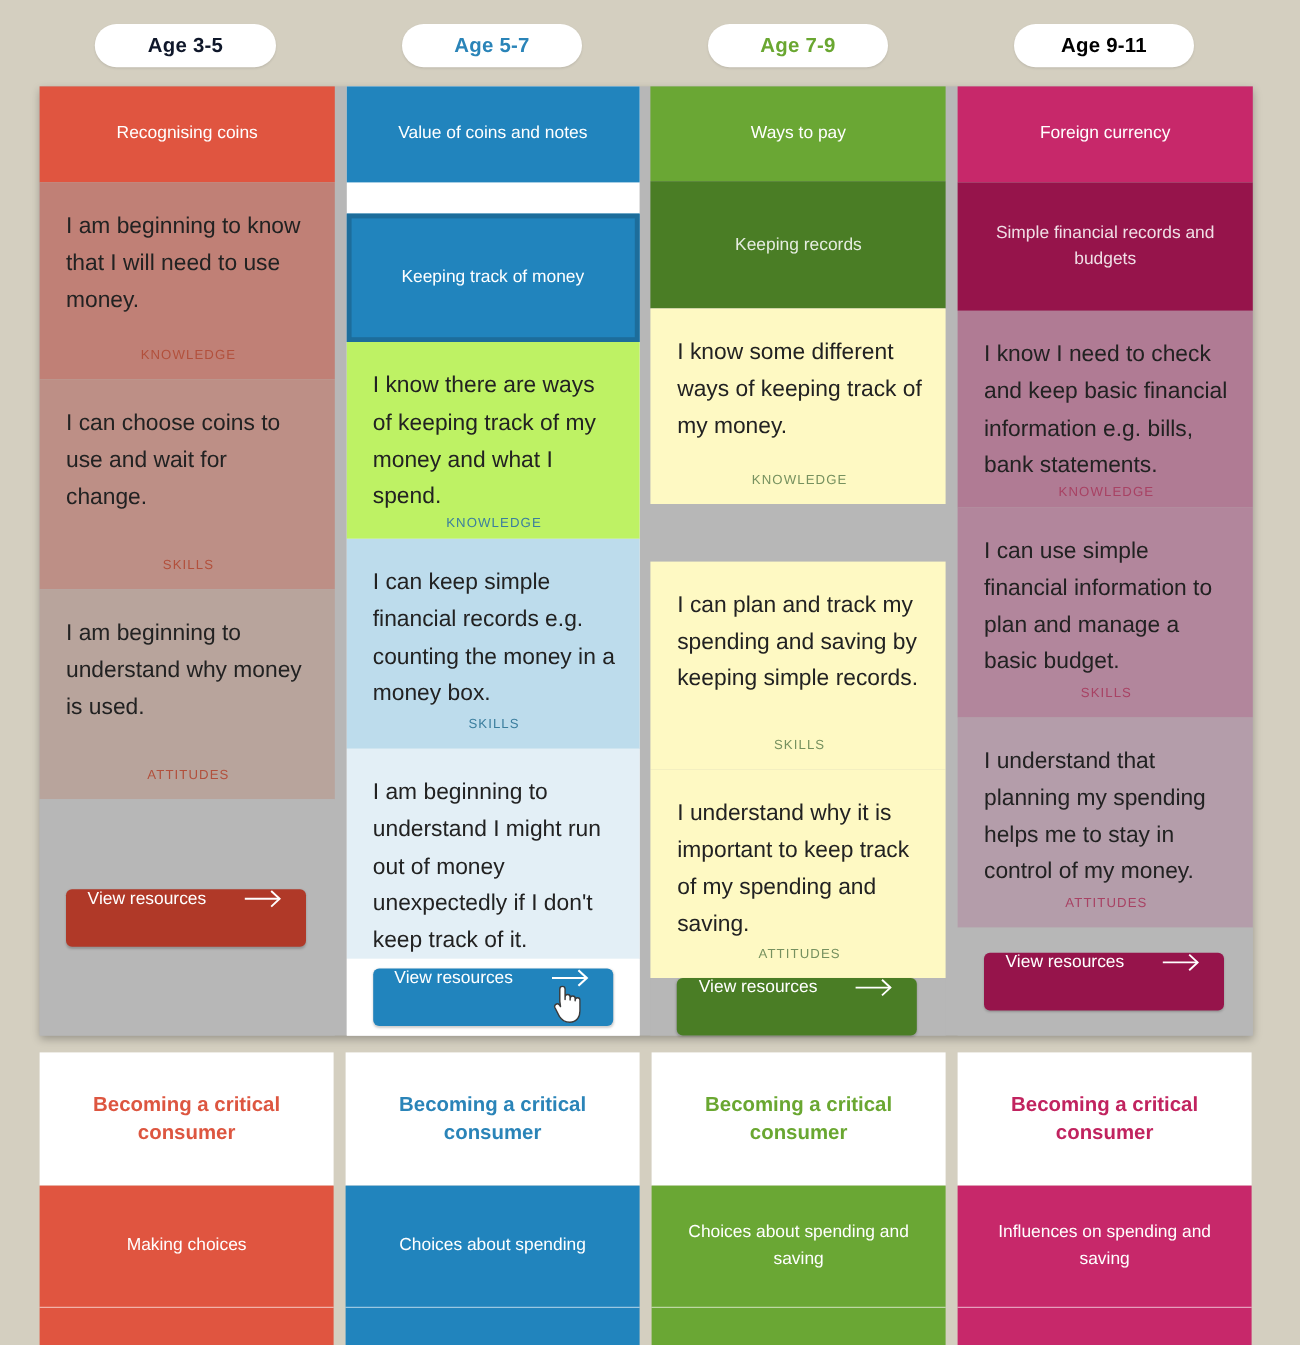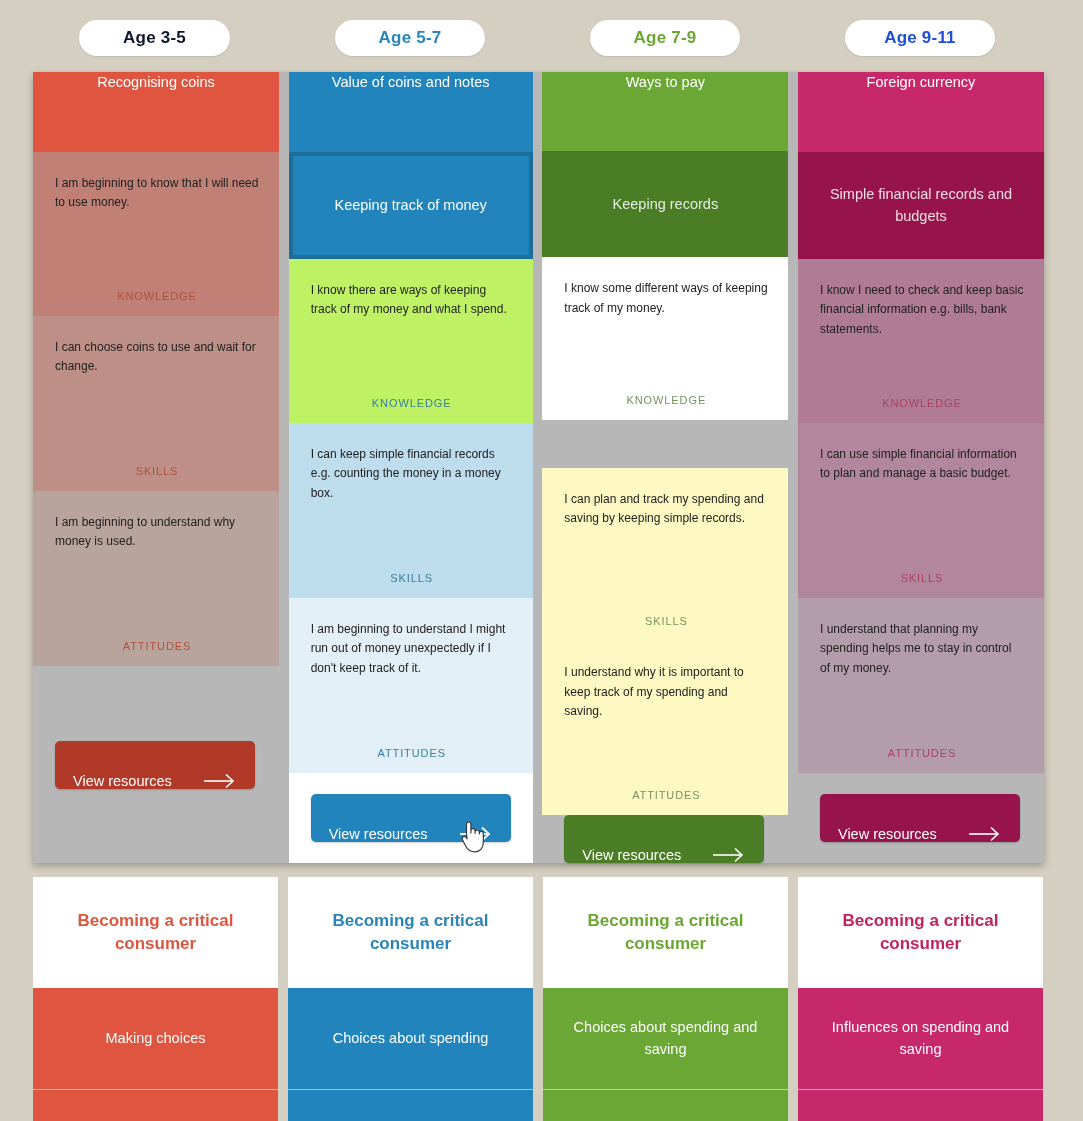--- a/index.html
+++ b/index.html
@@ -52,21 +52,21 @@
   .gutter { width: 10px; }
 
   .cell {
     position: relative;
     width: 100%;
     color: #fff;
   }
 
   .cell.topic {
     height: 80px;
-    display: flex; justify-content: center;
+    display: flex; align-items: center; justify-content: center;
     text-align: center;
     font-size: 14.5px;
     line-height: 1.45;
     padding: 0 14px;
   }
   .cell.subtopic {
     height: 107px;
     display: flex; align-items: center; justify-content: center;
     text-align: center;
     font-size: 14.5px;
@@ -79,21 +79,21 @@
     border: 4px solid #1d6d9b;
   }
 
   .cell.stat {
     padding: 22px 20px 0 22px;
     display: flex; flex-direction: column;
     justify-content: flex-start;
   }
   .stat .stat-text {
     color: #222;
-    font-size: 12px;
+    font-size: 19px;
     line-height: 1.62;
     text-align: left;
   }
   .stat .stat-label {
     margin-top: auto;
     padding-bottom: 14px;
     text-align: center;
     font-size: 11px;
     letter-spacing: .9px;
   }
@@ -104,21 +104,21 @@
   .footer-cell {
     flex: 1 1 auto;
     display: flex; align-items: center; justify-content: flex-start;
     padding-left: 22px;
   }
   .btn {
     width: 200px; height: 48px;
     border: none; border-radius: 5px;
     color: #fff;
     font-size: 14.5px;
-    display: flex; align-items: flex-end;
+    display: flex; align-items: flex-start;
     padding: 0 18px;
     justify-content: space-between;
     cursor: pointer;
     box-shadow: 0 1px 2px rgba(0,0,0,.2);
     font-family: "Liberation Sans", sans-serif;
   }
   .btn .arrow { display: inline-flex; }
 
   
   .lower {
@@ -161,21 +161,21 @@
   <div class="tabs">
     <div class="tab tab-0" style="color: #0f172a;">
         <span>Age 3-5</span>
       </div>
     <div class="tab tab-1" style="color: rgb(42, 132, 184);">
         <span>Age 5-7</span>
       </div>
     <div class="tab tab-2" style="color: rgb(106, 167, 49);">
         <span>Age 7-9</span>
       </div>
-    <div class="tab tab-3" style="color: #1d4ed8; justify-content: center;">
+    <div class="tab tab-3" style="color: #000000; justify-content: center;">
         <span>Age 9-11</span>
       </div>
   </div>
 
   <div class="panel">
 
     <div class="col">
       <div class="cell topic" style="background: rgb(224, 85, 64);">
           <span>Recognising coins</span>
         </div>
@@ -202,21 +202,21 @@
           </span>
         </button>
       </div>
     </div>
     <div class="gutter"></div>
 
     <div class="col selected">
       <div class="cell topic" style="background: rgb(33, 132, 189);">
           <span>Value of coins and notes</span>
         </div>
-      <div class="cell subtopic" style="background: rgb(33, 132, 189);">
+      <div class="cell subtopic" style="background: rgb(33, 132, 189); margin-top: 26px;">
           <span>Keeping track of money</span>
         </div>
       <div class="cell stat k-cell" style="background: #bef264;">
         <div class="stat-text">I know there are ways of keeping track of my money and what I spend.</div>
         <div class="stat-label" style="color: rgb(59, 126, 158);">KNOWLEDGE</div>
       </div>
       <div class="cell stat s-cell" style="background: rgb(189, 220, 236);">
         <div class="stat-text">I can keep simple financial records e.g. counting the money in a money box.</div>
         <div class="stat-label" style="color: rgb(59, 126, 158);">SKILLS</div>
       </div>
@@ -238,21 +238,21 @@
     </div>
     <div class="gutter"></div>
 
     <div class="col">
       <div class="cell topic" style="background: rgb(106, 167, 52);">
           <span>Ways to pay</span>
         </div>
       <div class="cell subtopic" style="background: rgb(74, 125, 37);">
           <span>Keeping records</span>
         </div>
-      <div class="cell stat k-cell" style="background: #ffffff;">
+      <div class="cell stat k-cell" style="background: #fef9c3;">
         <div class="stat-text">I know some different ways of keeping track of my money.</div>
         <div class="stat-label" style="color: rgb(118, 145, 95);">KNOWLEDGE</div>
       </div>
       <div class="cell stat s-cell" style="background: #fef9c3; margin-top: 48px;">
         <div class="stat-text">I can plan and track my spending and saving by keeping simple records.</div>
         <div class="stat-label" style="color: rgb(118, 145, 95);">SKILLS</div>
       </div>
       <div class="cell stat a-cell" style="background: #fef9c3; justify-content: space-between;">
         <div class="stat-text">I understand why it is important to keep track of my spending and saving.</div>
         <div class="stat-label" style="color: rgb(118, 145, 95);">ATTITUDES</div>

